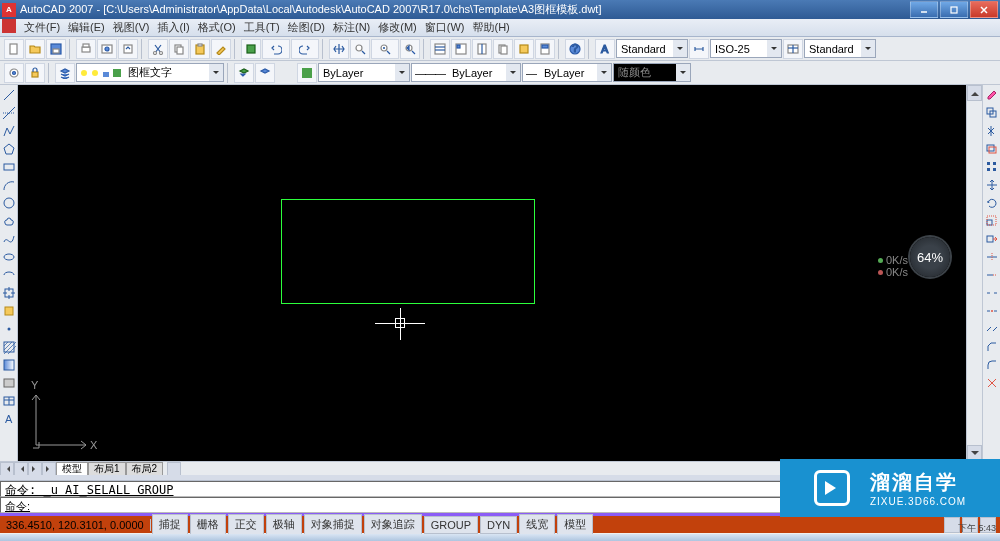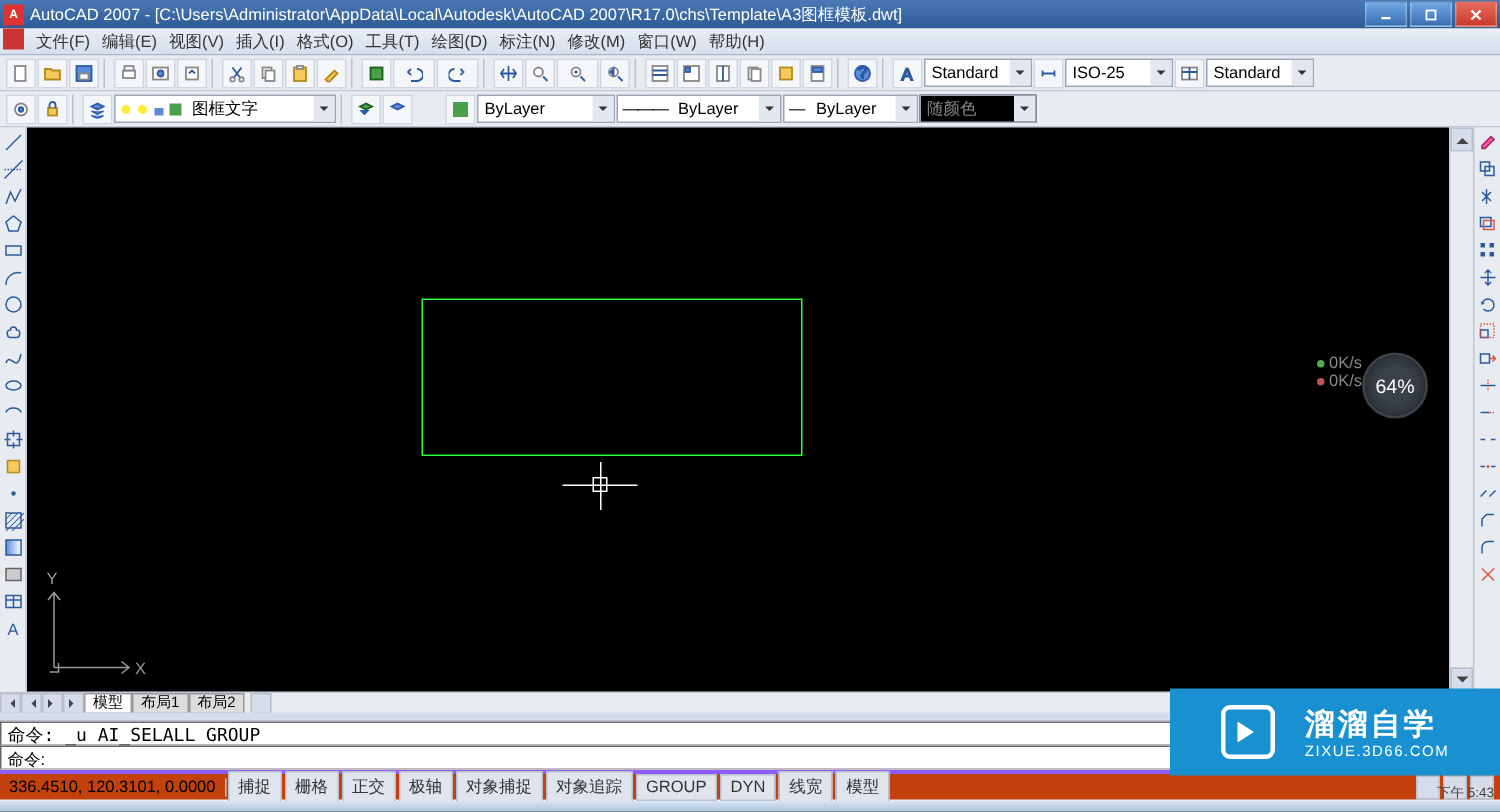--- a/index.html
+++ b/index.html
@@ -49,41 +49,41 @@
 .cursor-cross { position:absolute; left:357px; top:223px; }
 .cursor-cross .h { position:absolute; width:50px; height:1px; background:#fff; top:15px; left:0; }
 .cursor-cross .v { position:absolute; height:32px; width:1px; background:#fff; left:25px; top:0; }
 .cursor-cross .box { position:absolute; width:10px; height:10px; border:1px solid #fff; left:20px; top:10px; }
 .ucs { position:absolute; left:8px; bottom:6px; color:#aaa; }
 .ucs-line { stroke:#999; stroke-width:1; fill:none; }
 .ucs text { fill:#999; font-size:11px; }
 
 .network-overlay { position:absolute; right:16px; top:147px; width:96px; height:50px; pointer-events:none; }
 .net-circle { position:absolute; right:0; top:5px; width:40px; height:40px; border-radius:50%; background:radial-gradient(#3a4149 40%,#1f2328 100%); color:#fff; display:flex; align-items:center; justify-content:center; font-size:13px; box-shadow:0 0 0 2px rgba(100,110,120,.6); }
-.net-stats { position:absolute; right:42px; top:4px; color:#888; font-size:9px; line-height:12px; text-align:right; }
+.net-stats { position:absolute; right:42px; top:22px; color:#888; font-size:9px; line-height:12px; text-align:right; }
 .net-stats .row { display:flex; align-items:center; gap:3px; }
 .net-stats .dot { width:5px; height:5px; border-radius:50%; background:#5a5; display:inline-block; }
 .net-stats .dot.dn { background:#b55; }
 
 .tabsrow { height:14px; background:#e8ebef; display:flex; align-items:center; border-top:1px solid #bfc7d4; }
 .tabsrow .navbtn { width:14px; height:14px; background:#d6dce8; border:1px solid #b8c0ce; display:flex; align-items:center; justify-content:center; cursor:pointer; }
 .tabsrow .navbtn:after { content:""; border:3px solid transparent; }
 .tabsrow .first:after { border-right-color:#444; }
 .tabsrow .prev:after { border-right-color:#444; }
 .tabsrow .next:after { border-left-color:#444; }
 .tabsrow .last:after { border-left-color:#444; }
 .modeltab { padding:0 5px; background:#fff; border:1px solid #999; height:14px; line-height:12px; cursor:pointer; font-size:10px; }
 .layouttab { padding:0 5px; background:#ddd; border:1px solid #999; height:14px; line-height:12px; cursor:pointer; font-size:10px; }
 .hscroll { flex:1; height:14px; background:#e8ebef; margin-left:4px; display:flex; }
 .hscroll .hbtn { width:14px; background:#d6dce8; border:1px solid #b8c0ce; }
 .hscroll .htrack { flex:1; }
 
 .cmdline { background:#fff; border:1px inset #bbb; padding:1px 4px; font-family:"SimSun",monospace; font-size:12px; color:#000; height:16px; line-height:14px; }
 .cmdwrap { display:flex; }
-.cmdwrap .cmds { flex:1; }
+.cmdwrap .cmds { flex:1;text-decoration:underline; }
 .cmdwrap .cscroll { width:16px; background:#e8ebef; border:1px solid #bfc7d4; }
 .cmdwrap .csbtn { height:14px; background:#d6dce8; border:1px solid #b8c0ce; display:flex; align-items:center; justify-content:center; }
 .cmdwrap .cdrag { height:6px; background:#d6dce8; cursor:ns-resize; border-bottom:1px solid #b8c0ce; }
 
 .status { height:20px; background:#c2410c; display:flex; align-items:center; border-top:3px solid #8b5cf6; font-size:11px; }
 .status .coords { padding:0 6px; border-right:1px solid #bfc7d4; color:#000; min-width:130px; }
 .status .sbtn { padding:2px 6px; border:1px solid #b8c0ce; background:#dfe4ed; margin:0 1px; cursor:pointer; color:#333; }
 .status .spacer { flex:1; }
 .status .rightctl { display:flex; gap:2px; padding:0 4px; }
 .status .ricon { width:16px; height:16px; background:#d6dce8; border:1px solid #b8c0ce; }

